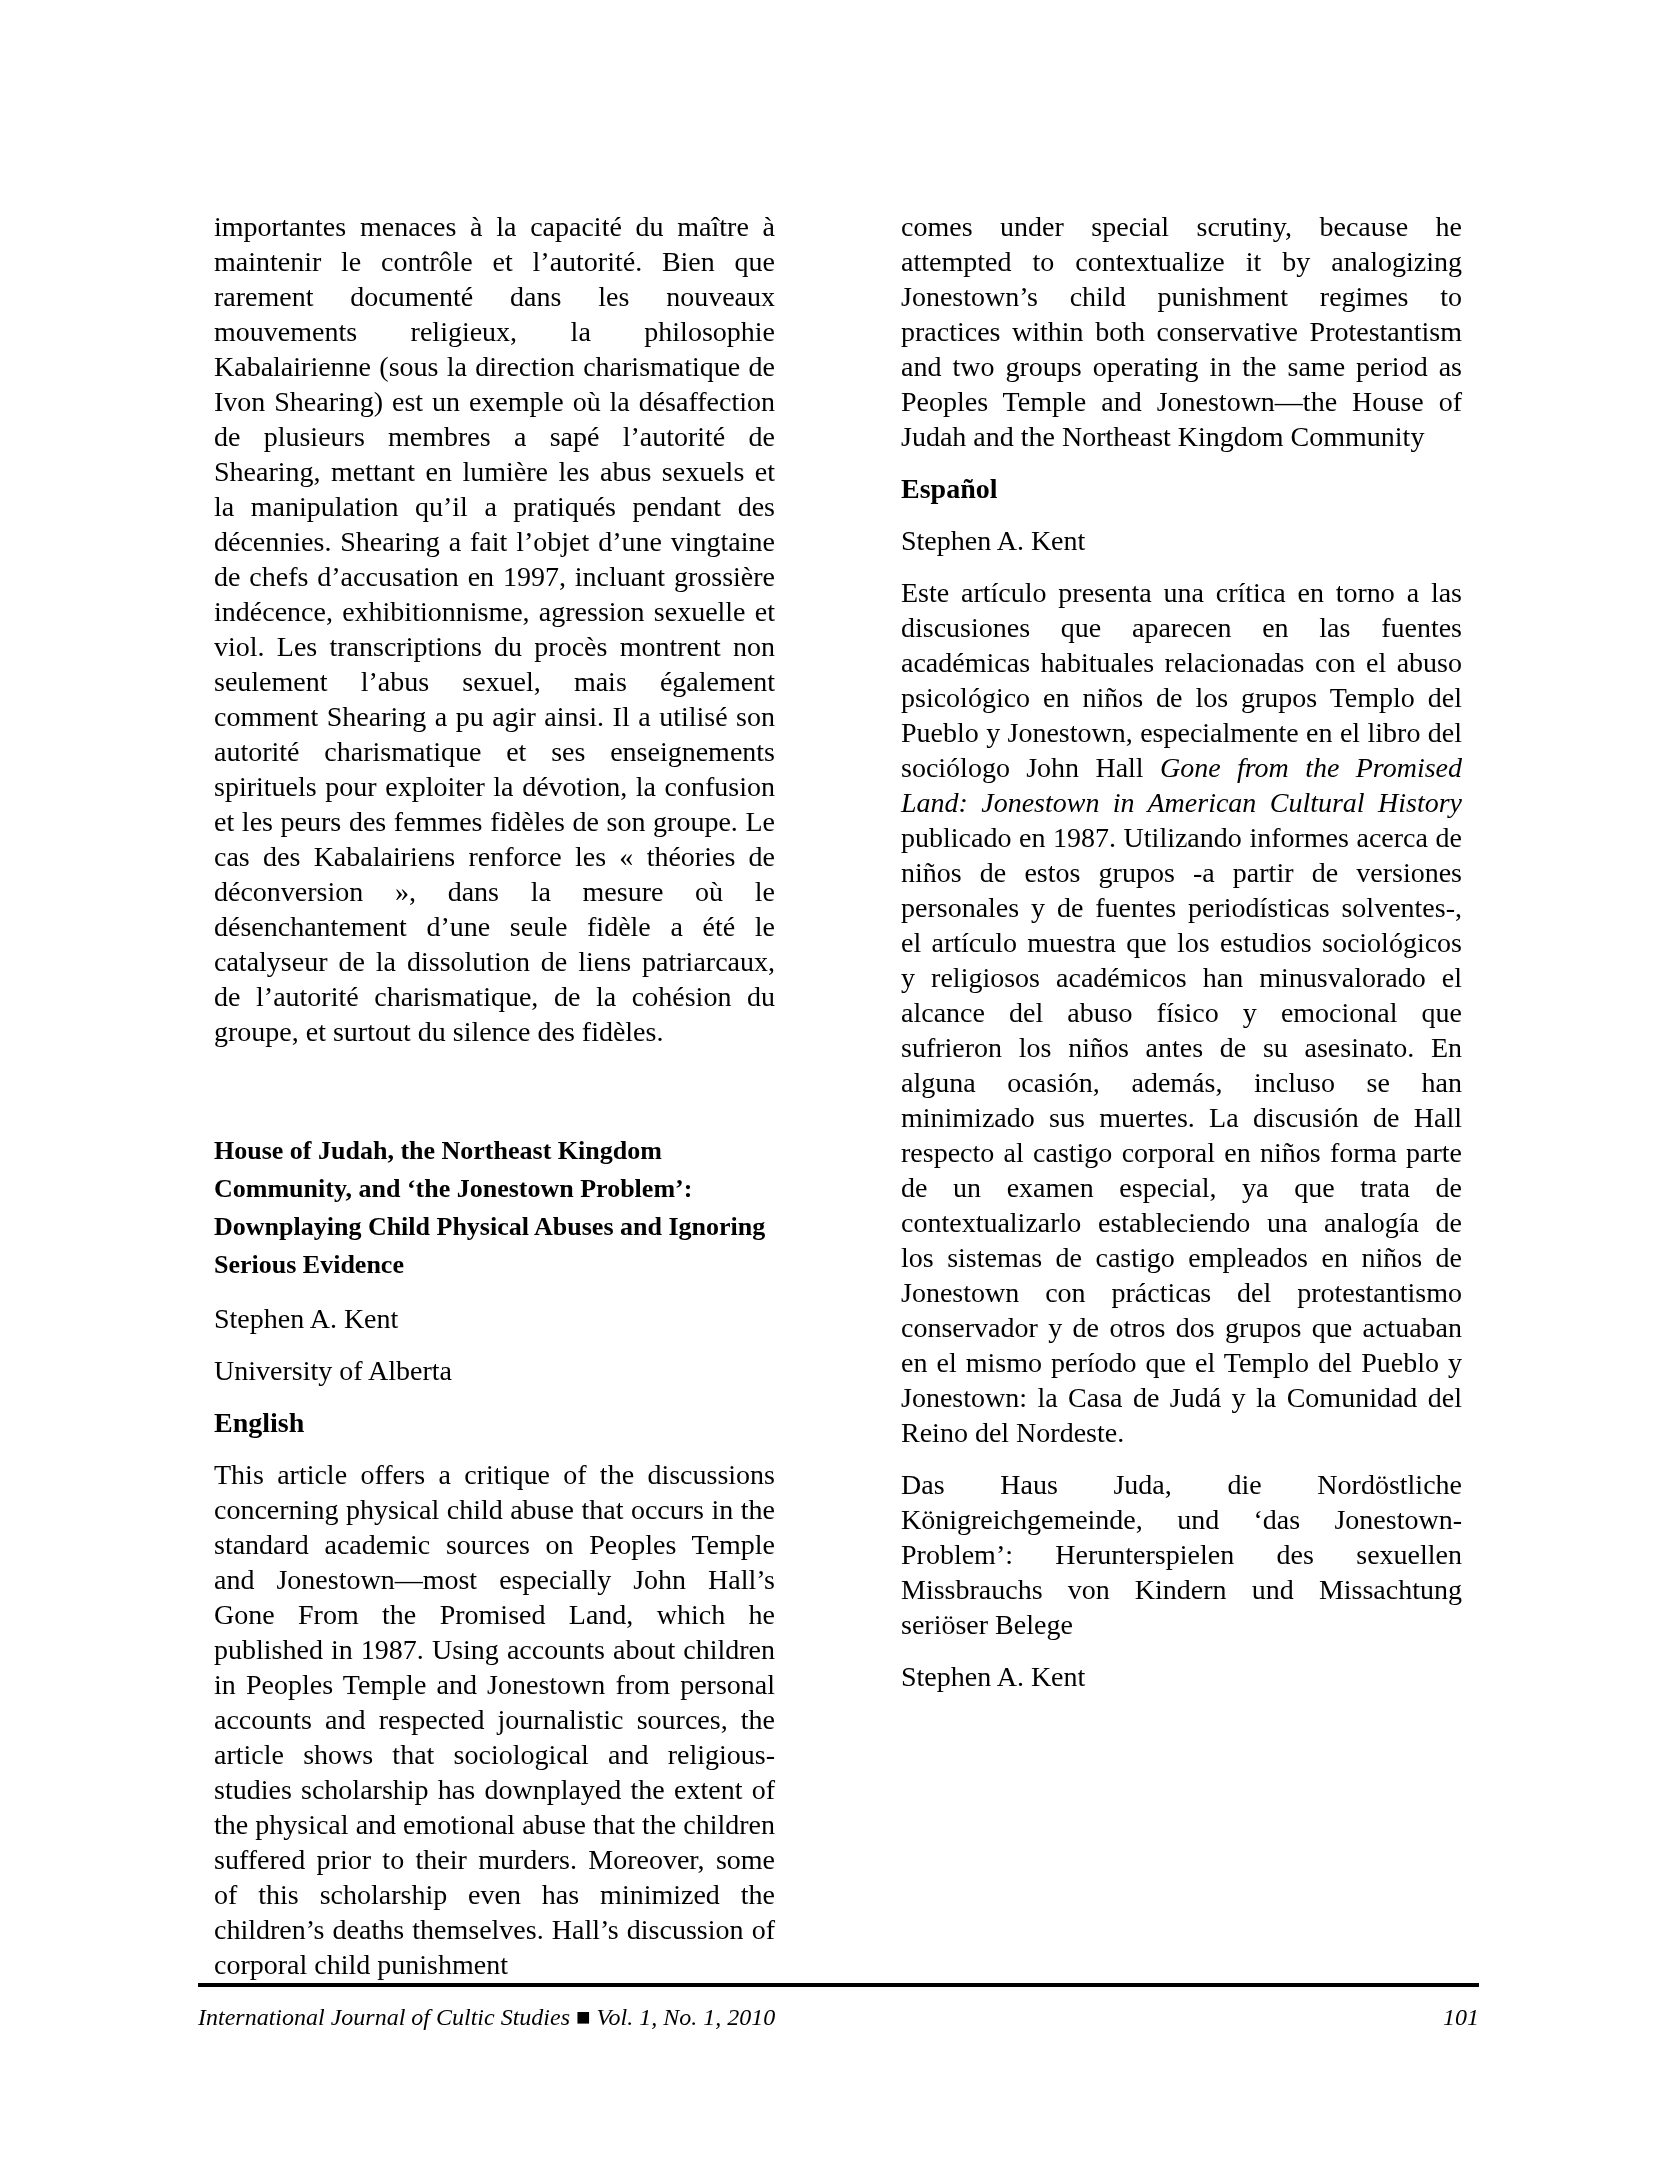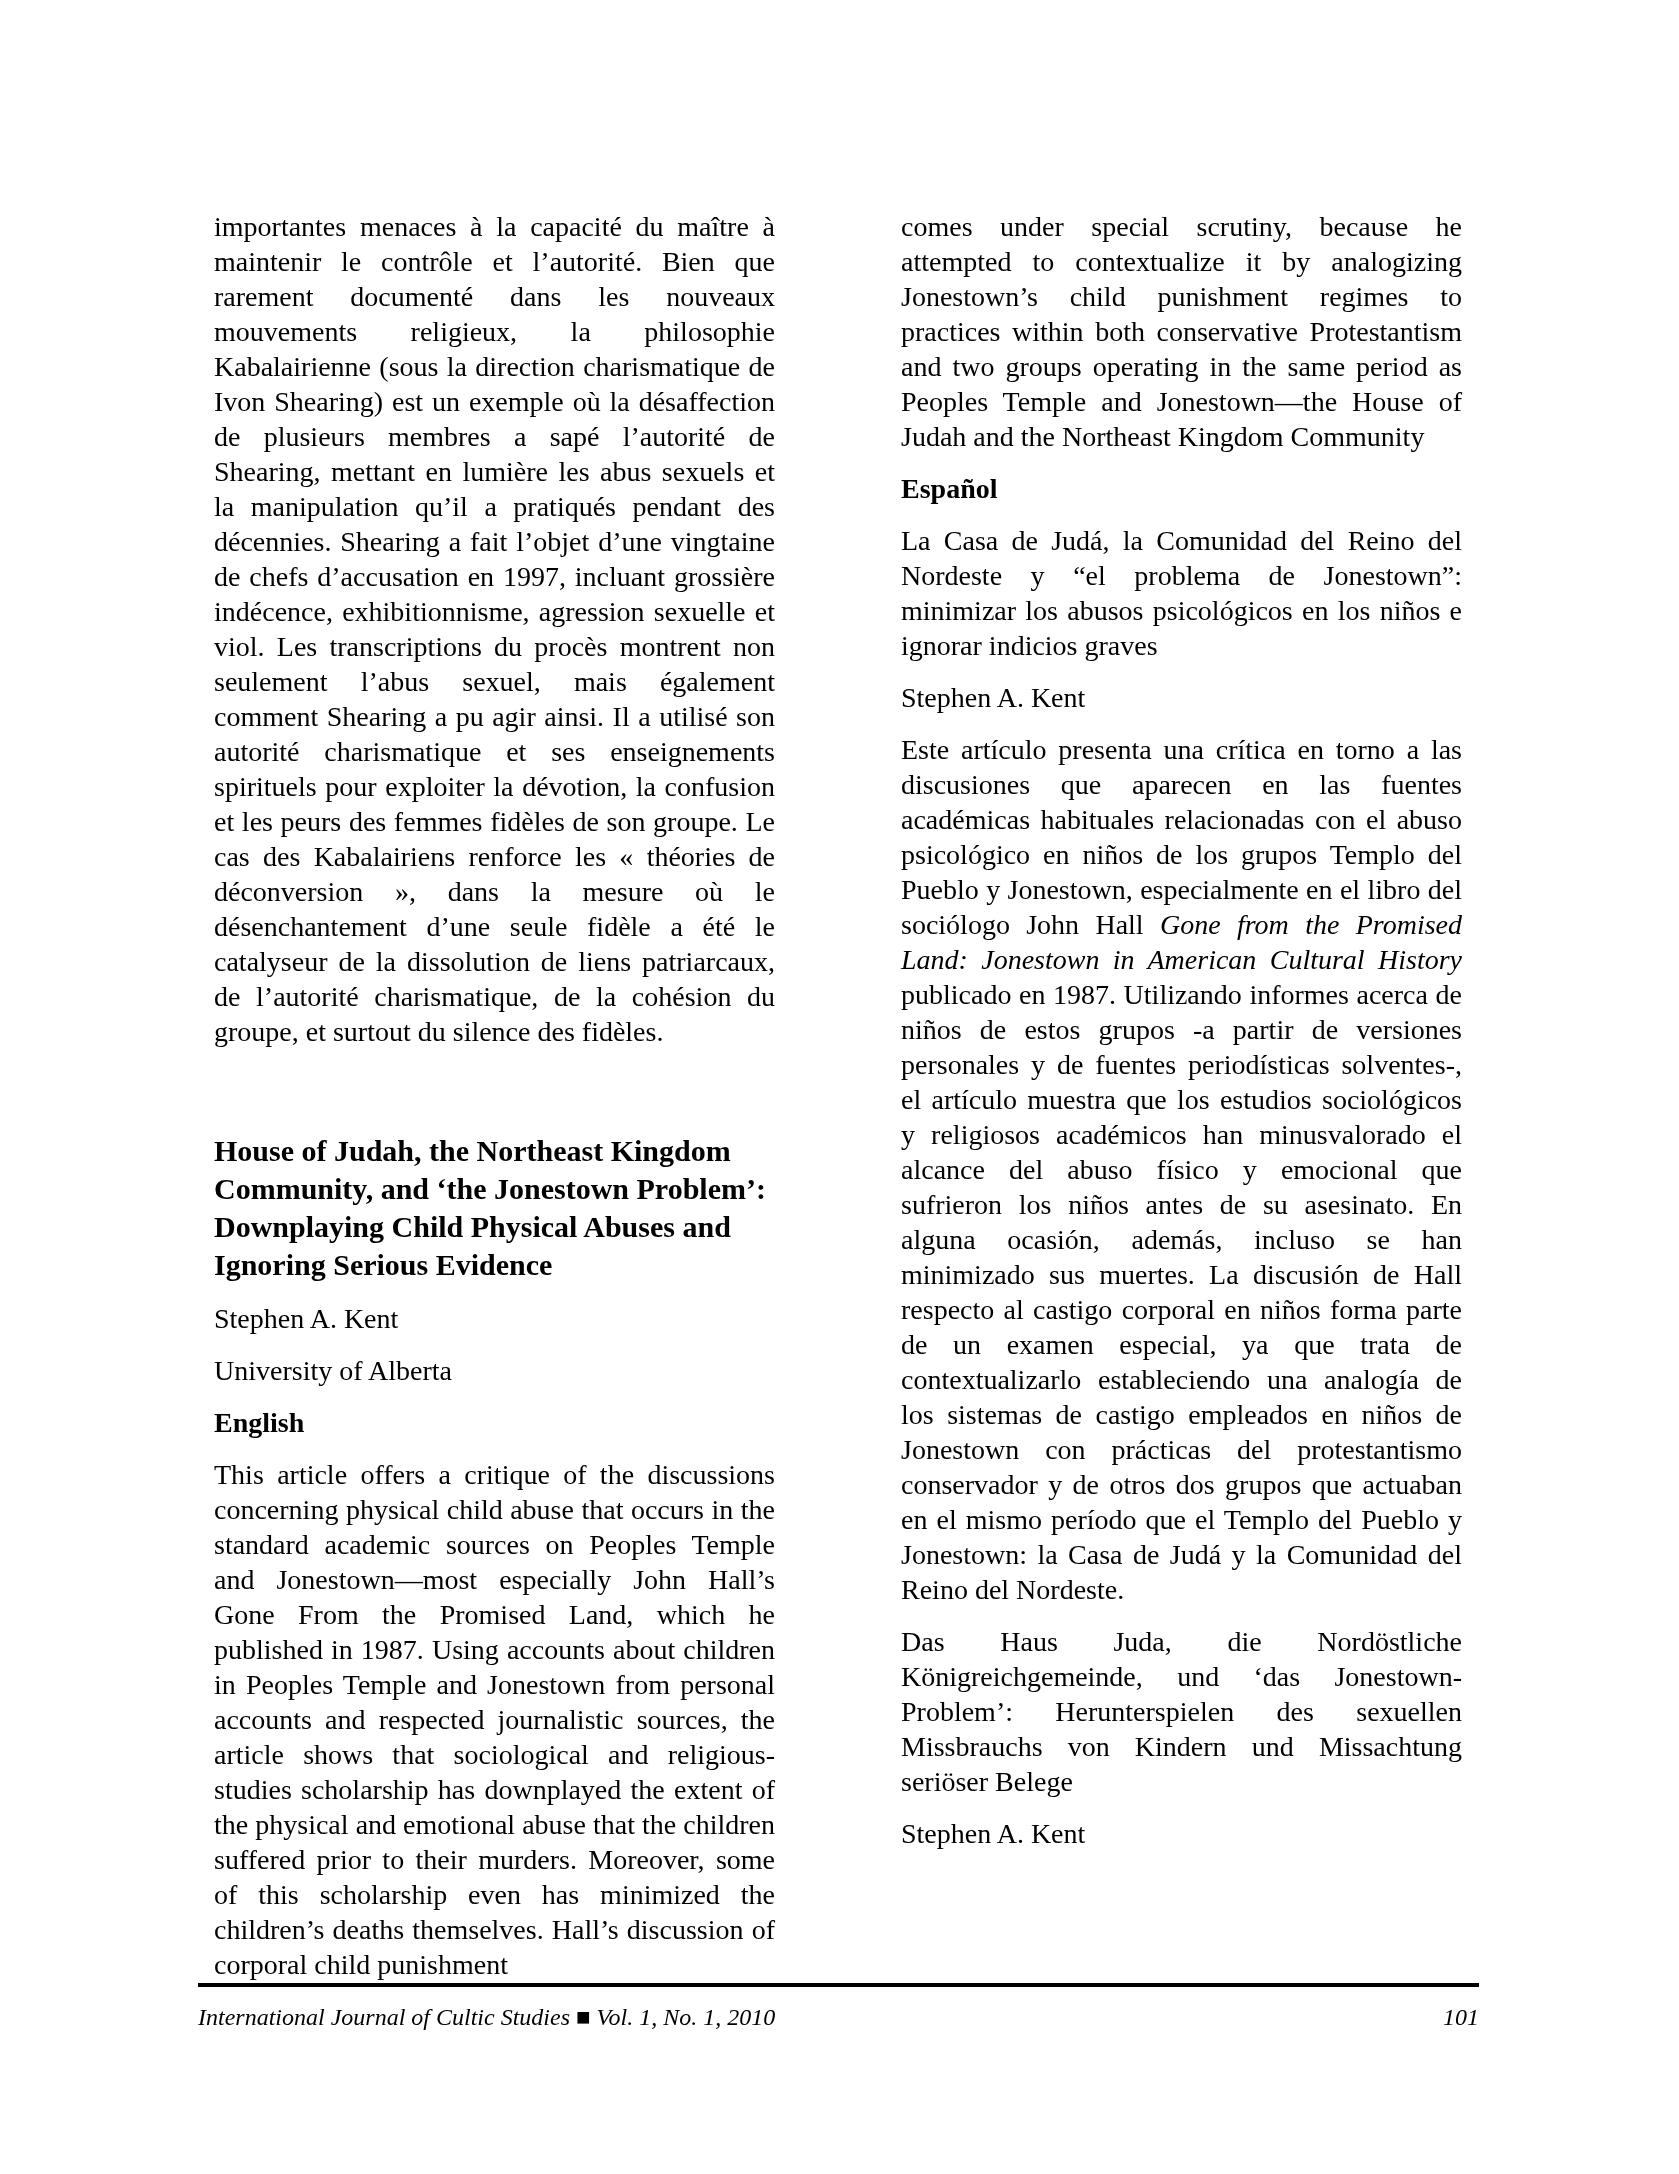--- a/index.html
+++ b/index.html
@@ -4,21 +4,21 @@
 <style>
   html, body { margin: 0; padding: 0; background: #ffffff; }
   body { width: 1680px; height: 2174px; position: relative; overflow: hidden;
          font-family: "Liberation Serif", "DejaVu Serif", serif; color: #000; }
   .col { position: absolute; top: 193px; width: 593px; font-size: 28px; line-height: 35px; }
   .col-left { left: 198px; }
   .col-right { left: 885px; }
   .just { text-align: justify; }
   p { margin: 16px; }
   .gap { margin-top: 17px; }
-  .h-title { font-weight: bold; font-size: 30px; line-height: 38px; margin-top: 83px; }
+  .h-title { font-weight: bold; font-size: 26px; line-height: 38px; margin-top: 83px; }
   .h-lang { font-weight: bold; }
   em { font-style: italic; }
   .rule { position: absolute; left: 198px; width: 1281px; top: 1983px; height: 3.8px; background: #000; }
   .footer { position: absolute; top: 2004px; left: 198px; width: 1281px; font-style: italic;
             font-size: 24px; display: flex; justify-content: space-between; }
 </style>
 </head>
 <body>
 
 <div class="col col-left">
@@ -26,21 +26,20 @@
   <p class="h-title">House of Judah, the Northeast Kingdom Community, and ‘the Jonestown Problem’: Downplaying Child Physical Abuses and Ignoring Serious Evidence</p>
   <p class="gap">Stephen A. Kent</p>
   <p class="gap">University of Alberta</p>
   <p class="gap h-lang">English</p>
   <p class="gap just">This article offers a critique of the discussions concerning physical child abuse that occurs in the standard academic sources on Peoples Temple and Jonestown—most especially John Hall’s Gone From the Promised Land, which he published in 1987. Using accounts about children in Peoples Temple and Jonestown from personal accounts and respected journalistic sources, the article shows that sociological and religious-studies scholarship has downplayed the extent of the physical and emotional abuse that the children suffered prior to their murders. Moreover, some of this scholarship even has minimized the children’s deaths themselves. Hall’s discussion of corporal child punishment</p>
 </div>
 
 <div class="col col-right">
   <p class="just">comes under special scrutiny, because he attempted to contextualize it by analogizing Jonestown’s child punishment regimes to practices within both conservative Protestantism and two groups operating in the same period as Peoples Temple and Jonestown—the House of Judah and the Northeast Kingdom Community</p>
   <p class="gap h-lang">Español</p>
-  <p class="gap just">La Casa de Judá, la Comunidad del Reino del Nordeste y “el problema de Jonestown”: minimizar los abusos psicológicos en los niños e ignorar indicios graves</p>
   <p class="gap">Stephen A. Kent</p>
   <p class="gap just"><span>Este artículo presenta una crítica en torno a las discusiones que aparecen en las fuentes académicas habituales relacionadas con el abuso psicológico en niños de los grupos Templo del Pueblo y Jonestown, especialmente en el libro del sociólogo John Hall </span><em>Gone from the Promised Land: Jonestown in American Cultural History</em><span> publicado en 1987. Utilizando informes acerca de niños de estos grupos -a partir de versiones personales y de fuentes periodísticas solventes-, el artículo muestra que los estudios sociológicos y religiosos académicos han minusvalorado el alcance del abuso físico y emocional que sufrieron los niños antes de su asesinato. En alguna ocasión, además, incluso se han minimizado sus muertes. La discusión de Hall respecto al castigo corporal en niños forma parte de un examen especial, ya que trata de contextualizarlo estableciendo una analogía de los sistemas de castigo empleados en niños de Jonestown con prácticas del protestantismo conservador y de otros dos grupos que actuaban en el mismo período que el Templo del Pueblo y Jonestown: la Casa de Judá y la Comunidad del Reino del Nordeste.</span></p>
   <p class="gap just">Das Haus Juda, die Nordöstliche Königreichgemeinde, und ‘das Jonestown-Problem’: Herunterspielen des sexuellen Missbrauchs von Kindern und Missachtung seriöser Belege</p>
   <p class="gap">Stephen A. Kent</p>
 </div>
 
 <div class="rule"></div>
 <div class="footer">
   <span>International Journal of Cultic Studies ■ Vol. 1, No. 1, 2010</span>
   <span>101</span>

